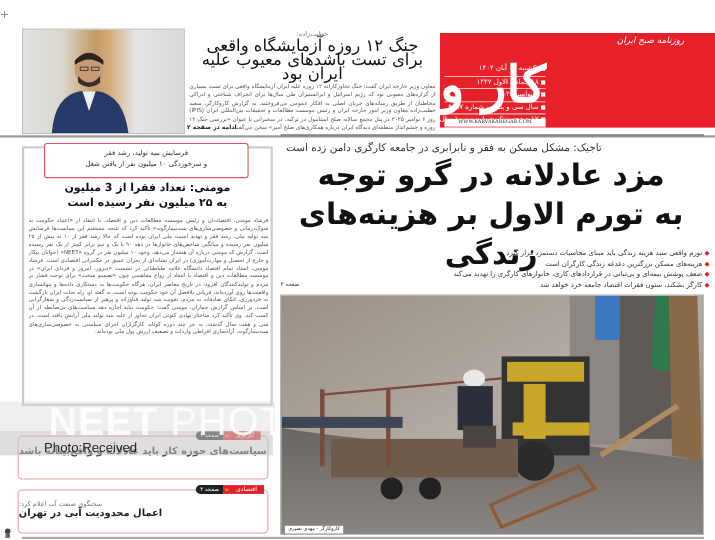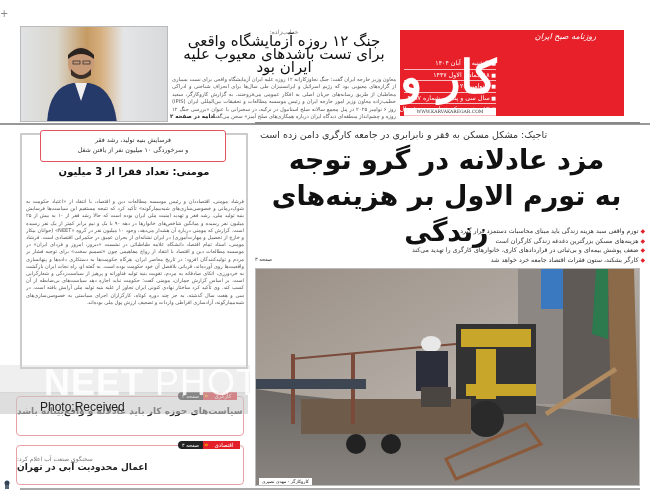--- a/index.html
+++ b/index.html
@@ -1,19 +1,19 @@
 <!DOCTYPE html>
 <html><head>
 <meta charset="utf-8">
 <style>
 *{box-sizing:border-box;margin:0;padding:0}
 body{width:650px;height:491px;overflow:hidden;background:#fff;font-family:"DejaVu Sans",sans-serif;position:relative;color:#222}
 .abs{position:absolute}
 
-#masthead{left:400px;top:30px;width:224px;height:86px;background:#e8202a;}
+#masthead{left:400px;top:30px;width:250px;height:86px;background:#e8202a;}
 #masthead .tagline{position:absolute;right:28px;top:2px;color:#fff;font-size:8px;font-style:italic}
 #masthead .logo{position:absolute;right:6px;top:14px;color:#fff;font-size:46px;font-weight:bold;font-family:"DejaVu Serif",serif;letter-spacing:-2px;line-height:66px}
 #masthead .info{position:absolute;left:4px;top:28px;width:92px;direction:rtl}
 #masthead .info div{color:#fff;font-size:6.3px;line-height:9.5px;border-bottom:1px solid rgba(255,255,255,.7);white-space:nowrap}
 #masthead .info div::before{content:"■ ";font-size:5px}
 #masthead .url{position:absolute;left:4px;top:78px;width:92px;height:7px;background:#fff;color:#333;font-size:4.5px;text-align:center;line-height:7px;font-family:"DejaVu Serif",serif}
 
 #top-photo{left:20px;top:26px;width:148px;height:96px;background:linear-gradient(90deg,#e0e2e4 0%,#d9d6cc 25%,#c59a63 45%,#d7b080 55%,#e4e5e6 70%,#d8d9da 100%);border:1px solid #bbb;overflow:hidden}
 #top-photo .person{position:absolute;left:22px;top:14px;width:76px;height:82px}
 #top-story{left:170px;top:28px;width:228px;direction:rtl;text-align:center}
@@ -97,20 +97,21 @@
 <div class="abs" id="hr1"></div>
 <div class="abs" id="hr1b"></div>
 
 <div class="abs" id="left-col"></div>
 <div class="abs" id="red-box">
   <div>فرسایش بنیه تولید، رشد فقر</div>
   <div>و سرخوردگی ۱۰ میلیون نفر از یافتن شغل</div>
 </div>
 <div class="abs" id="left-head">
   <div>مومنی: تعداد فقرا از 3 میلیون</div>
+  <div>به ۲۵ میلیون نفر رسیده است</div>
 </div>
 <div class="abs" id="left-body">فرشاد مومنی، اقتصاددان و رئیس موسسه مطالعات دین و اقتصاد، با انتقاد از «اعتیاد حکومت به شوک‌درمانی و خصوصی‌سازی‌های شبه‌بیمارگونه» تأکید کرد که نتیجه مستقیم این سیاست‌ها فرسایش بنیه تولید ملی، رشد فقر و تهدید امنیت ملی ایران بوده است که حالا رشد فقر از ۱۰ به بیش از ۲۵ میلیون نفر رسیده و میانگین شاخص‌های خانوارها در دهه ۹۰ با یک و نیم برابر کمتر از یک نفر رسیده است. گزارش که مومنی درباره آن هشدار می‌دهد، وجود ۱۰ میلیون نفر در گروه «NEET» (جوانان بیکار و خارج از تحصیل و مهارت‌آموزی) در ایران نشانه‌ای از بحران عمیق در حکمرانی اقتصادی است. فرشاد مومنی، استاد تمام اقتصاد دانشگاه علامه طباطبائی در نشست «دیروز، امروز و فردای ایران» در موسسه مطالعات دین و اقتصاد با انتقاد از رواج مفاهیمی چون «تصمیم سخت» برای توجیه فشار بر مردم و تولیدکنندگان افزود: در تاریخ معاصر ایران، هرگاه حکومت‌ها به دستکاری داده‌ها و پنهانسازی واقعیت‌ها روی آورده‌اند، قربانی بلافصل آن خود حکومت بوده است. به گفته او، راه نجات ایران بازگشت به خردورزی، اتکای صادقانه به مردم، تقویت بنیه تولید فناورانه و پرهیز از سیاست‌زدگی و شعارگرایی است. بر اساس گزارش جماران، مومنی گفت: حکومت نباید اجازه دهد سیاست‌های بی‌ضابطه از آن کسب کند. وی تأکید کرد ساختار نهادی کنونی ایران تجاوز از علیه بنیه تولید ملی آرایش یافته است. در سی و هفت سال گذشته، به جز چند دوره کوتاه، کارگزاران اجرای سیاستی به خصوصی‌سازی‌های شبه‌بیمارگونه، آزادسازی افراطی واردات و تضعیف ارزش پول ملی بوده‌اند.</div>
 
 <div class="news-box" id="box1">
   <div class="sub"></div>
   <div class="hd" style="margin-top:2px">سیاست‌های حوزه کار باید عادلانه و واقع‌بینانه باشد</div>
 </div>
 <div class="sec-tag" style="left:178px;top:392px">
   <span class="red">کارگری</span>
   <span class="chev">«</span>

